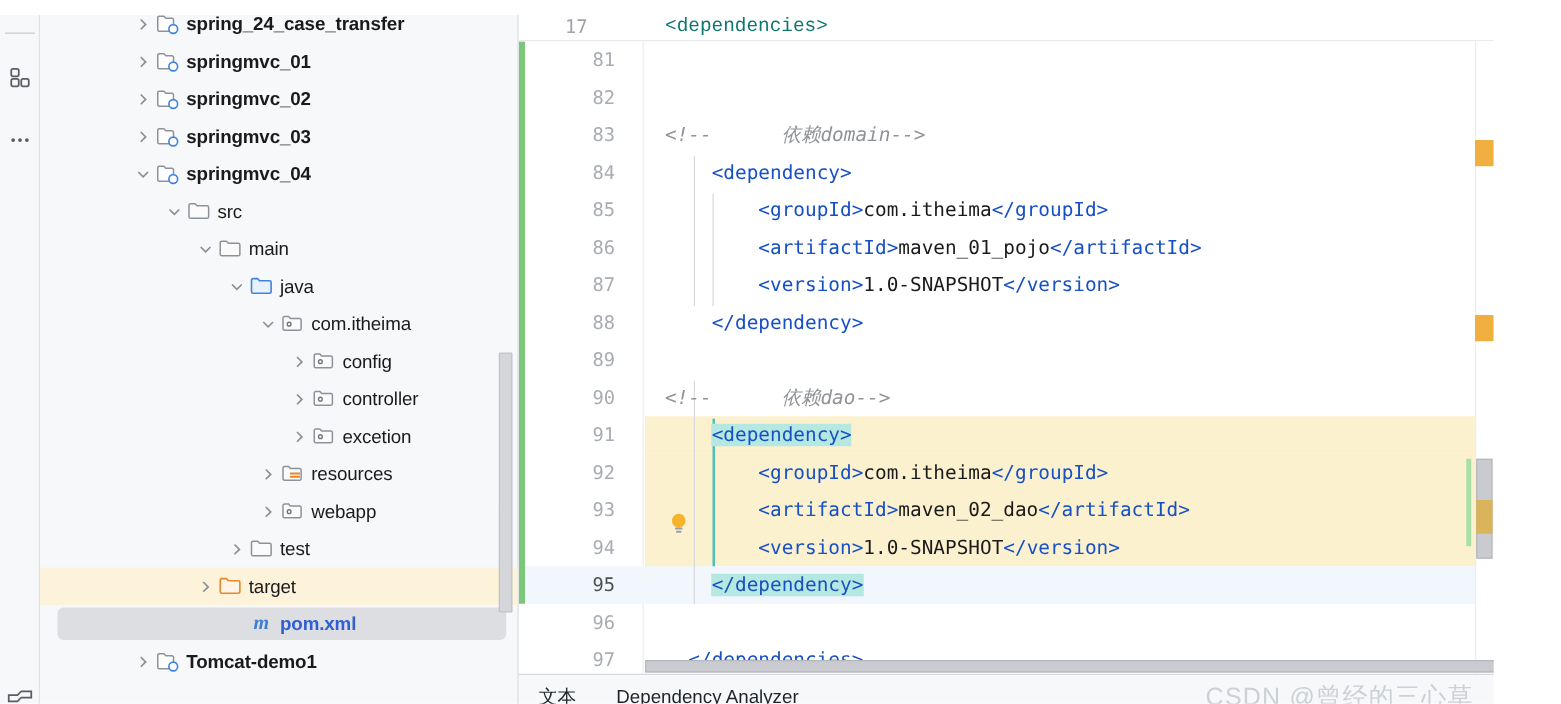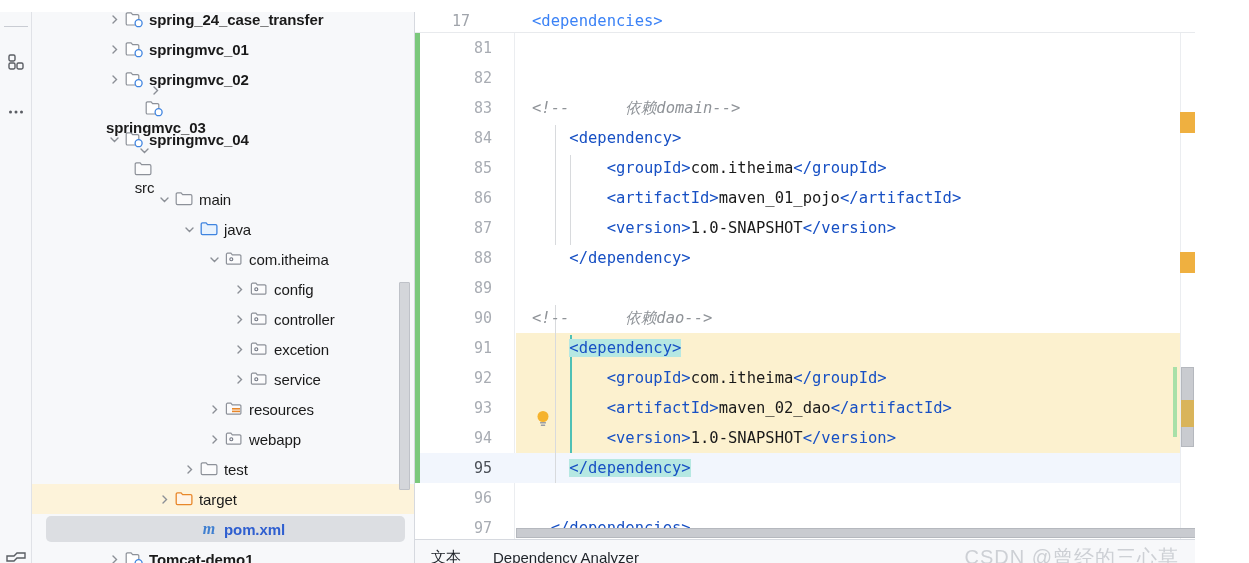--- a/index.html
+++ b/index.html
@@ -124,21 +124,22 @@
     font-size: 15.5px;
     z-index: 6;
     overflow: hidden;
   }
   .sticky-num {
     position: absolute; left: 37px; top: 0;
     color: #a0a4ab; font-size: 15px;
   }
   .sticky-code {
     position: absolute; left: 117px; top: 0;
-    color: #3b82f6;
+    color: #0f766e;
+    font-family: Liberation Mono, monospace;
   }
 
   .editor-body {
     position: absolute;
     top: 21px; left: 0; right: 0; bottom: 36px;
     overflow: hidden;
     background: #ffffff;
   }
   
   .change-bar {
@@ -373,21 +374,21 @@
             <span class="t-icon">
               <svg width="19" height="17" viewBox="0 0 19 17" fill="none">
                 <path d="M1.2 3.2a1.3 1.3 0 011.3-1.3h3.6l1.5 1.7h4.9a1.3 1.3 0 011.3 1.3v7.8a1.3 1.3 0 01-1.3 1.3H2.5a1.3 1.3 0 01-1.3-1.3z" stroke="#8d9199" stroke-width="1.2" fill="#fff"></path>
                 <circle cx="13.6" cy="12.2" r="3.5" fill="#fff" stroke="#3f84e0" stroke-width="1.3"></circle>
               </svg>
             </span>
             <span class="t-label bold">springmvc_02</span>
           </div>
         </div>
         <div class="tree-row">
-          <div class="row-inner" style="margin-left: 74px; flex-direction: column;">
+          <div class="row-inner" style="margin-left: 74px;">
             <span class="arrow">
               <svg width="11" height="11" viewBox="0 0 11 11" fill="none" stroke="#8b8f96" stroke-width="1.4" stroke-linecap="round">
                 <path d="M4 2 L7.5 5.5 L4 9"></path>
               </svg>
             </span>
             <span class="t-icon">
               <svg width="19" height="17" viewBox="0 0 19 17" fill="none">
                 <path d="M1.2 3.2a1.3 1.3 0 011.3-1.3h3.6l1.5 1.7h4.9a1.3 1.3 0 011.3 1.3v7.8a1.3 1.3 0 01-1.3 1.3H2.5a1.3 1.3 0 01-1.3-1.3z" stroke="#8d9199" stroke-width="1.2" fill="#fff"></path>
                 <circle cx="13.6" cy="12.2" r="3.5" fill="#fff" stroke="#3f84e0" stroke-width="1.3"></circle>
               </svg>
@@ -405,21 +406,21 @@
             <span class="t-icon">
               <svg width="19" height="17" viewBox="0 0 19 17" fill="none">
                 <path d="M1.2 3.2a1.3 1.3 0 011.3-1.3h3.6l1.5 1.7h4.9a1.3 1.3 0 011.3 1.3v7.8a1.3 1.3 0 01-1.3 1.3H2.5a1.3 1.3 0 01-1.3-1.3z" stroke="#8d9199" stroke-width="1.2" fill="#fff"></path>
                 <circle cx="13.6" cy="12.2" r="3.5" fill="#fff" stroke="#3f84e0" stroke-width="1.3"></circle>
               </svg>
             </span>
             <span class="t-label bold">springmvc_04</span>
           </div>
         </div>
         <div class="tree-row">
-          <div class="row-inner" style="margin-left: 99px; flex-direction: column;">
+          <div class="row-inner" style="margin-left: 99px;">
             <span class="arrow">
               <svg width="11" height="11" viewBox="0 0 11 11" fill="none" stroke="#8b8f96" stroke-width="1.4" stroke-linecap="round">
                 <path d="M2 4 L5.5 7.5 L9 4"></path>
               </svg>
             </span>
             <span class="t-icon">
               <svg width="18" height="16" viewBox="0 0 18 16" fill="none">
                 <path d="M1.2 3.2a1.3 1.3 0 011.3-1.3h3.6l1.5 1.7h8a1.3 1.3 0 011.3 1.3v7.4a1.3 1.3 0 01-1.3 1.3H2.5a1.3 1.3 0 01-1.3-1.3z" stroke="#8d9199" stroke-width="1.2" fill="#fbfbfc"></path>
               </svg>
             </span>
@@ -511,36 +512,20 @@
                 <path d="M4 2 L7.5 5.5 L4 9"></path>
               </svg>
             </span>
             <span class="t-icon">
               <svg width="18" height="16" viewBox="0 0 18 16" fill="none">
                 <path d="M1.4 3.4a1.2 1.2 0 011.2-1.2h3.3l1.4 1.6h7.4a1.2 1.2 0 011.2 1.2v7a1.2 1.2 0 01-1.2 1.2H2.6a1.2 1.2 0 01-1.2-1.2z" stroke="#8d9199" stroke-width="1.2" fill="#fbfbfc"></path>
                 <circle cx="6.3" cy="8.3" r="1.5" fill="none" stroke="#6f7480" stroke-width="1.1"></circle>
               </svg>
             </span>
             <span class="t-label">excetion</span>
-          </div>
-        </div>
-        <div class="tree-row">
-          <div class="row-inner" style="margin-left: 199px;">
-            <span class="arrow">
-              <svg width="11" height="11" viewBox="0 0 11 11" fill="none" stroke="#8b8f96" stroke-width="1.4" stroke-linecap="round">
-                <path d="M4 2 L7.5 5.5 L4 9"></path>
-              </svg>
-            </span>
-            <span class="t-icon">
-              <svg width="18" height="16" viewBox="0 0 18 16" fill="none">
-                <path d="M1.4 3.4a1.2 1.2 0 011.2-1.2h3.3l1.4 1.6h7.4a1.2 1.2 0 011.2 1.2v7a1.2 1.2 0 01-1.2 1.2H2.6a1.2 1.2 0 01-1.2-1.2z" stroke="#8d9199" stroke-width="1.2" fill="#fbfbfc"></path>
-                <circle cx="6.3" cy="8.3" r="1.5" fill="none" stroke="#6f7480" stroke-width="1.1"></circle>
-              </svg>
-            </span>
-            <span class="t-label">service</span>
           </div>
         </div>
         <div class="tree-row">
           <div class="row-inner" style="margin-left: 174px; text-align: center;">
             <span class="arrow">
               <svg width="11" height="11" viewBox="0 0 11 11" fill="none" stroke="#8b8f96" stroke-width="1.4" stroke-linecap="round">
                 <path d="M4 2 L7.5 5.5 L4 9"></path>
               </svg>
             </span>
             <span class="t-icon">

